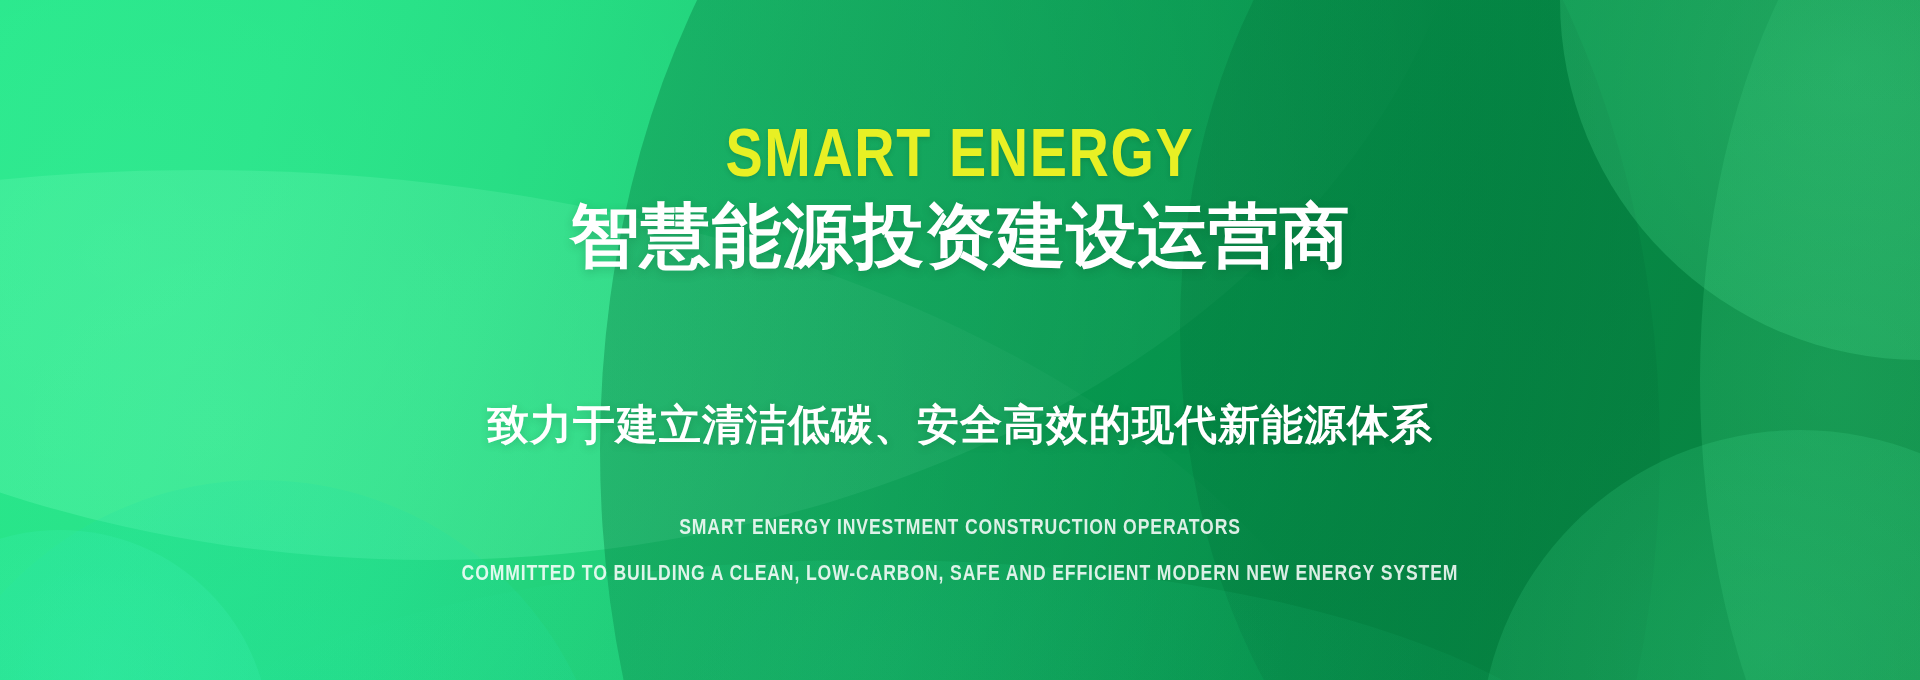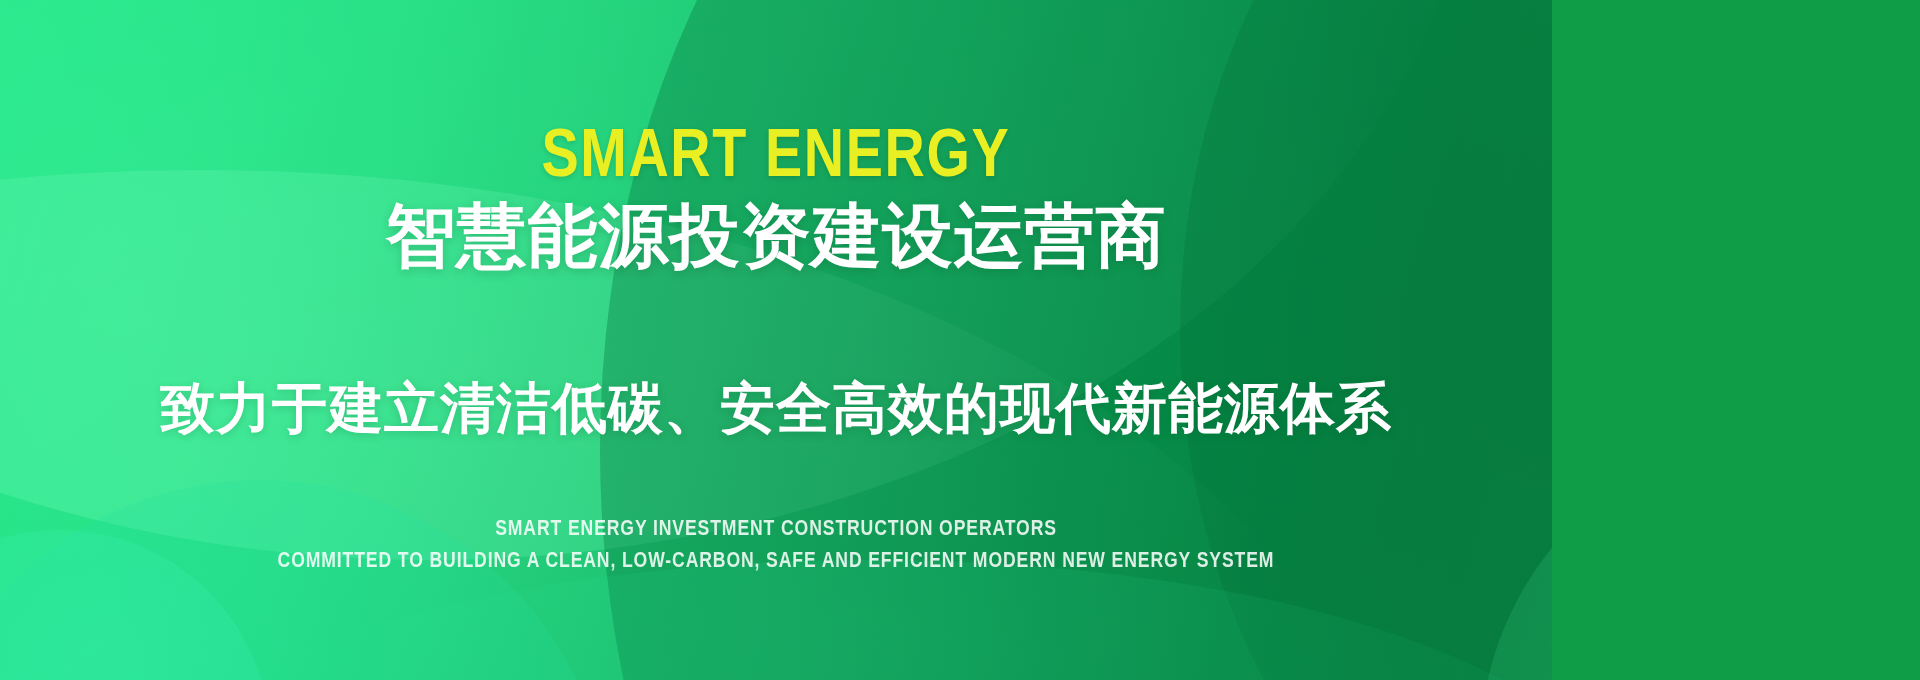--- a/index.html
+++ b/index.html
@@ -3,21 +3,21 @@
 <meta charset="utf-8">
 <title>Smart Energy Banner</title>
 <style>
   html, body {
     margin: 0;
     padding: 0;
     background: #0f9d48;
   }
   #banner {
     position: relative;
-    width: 1552px;
+    width: 1920px;
     height: 680px;
     overflow: hidden;
     font-family: "Liberation Sans", "DejaVu Sans", sans-serif;
     
     background:
       linear-gradient(108deg,
         #12e27e 0%,
         #11dd7a 14%,
         #0fd473 26%,
         #0dc268 40%,
@@ -188,38 +188,38 @@
     font-weight: 700;
     font-size: 70px;
     line-height: 1.08;
     letter-spacing: 1px;
     color: #ffffff;
     white-space: nowrap;
     text-shadow: 0 3px 10px rgba(0,70,30,0.22);
   }
 
   .subhead {
-    margin-top: 52px;
+    margin-top: 76px;
     font-family: "DejaVu Sans", "Liberation Sans", sans-serif;
     font-weight: 700;
-    font-size: 55px;
+    font-size: 42px;
     line-height: 1.1;
     letter-spacing: 1px;
     color: #ffffff;
     white-space: nowrap;
     text-shadow: 0 2px 8px rgba(0,70,30,0.20);
   }
 
   .en-block {
     margin-top: 30px;
     text-align: center;
     display: flex;
     flex-direction: column;
     align-items: center;
-    gap: 6px;
+    gap: 20px;
   }
 
   .en-line {
     font-family: "Liberation Sans Narrow", "Liberation Sans", "DejaVu Sans", sans-serif;
     font-weight: 700;
     line-height: 1.2;
     color: rgba(255,255,255,0.86);
     letter-spacing: 1.1px;
     white-space: nowrap;
     transform: scaleX(0.80);

